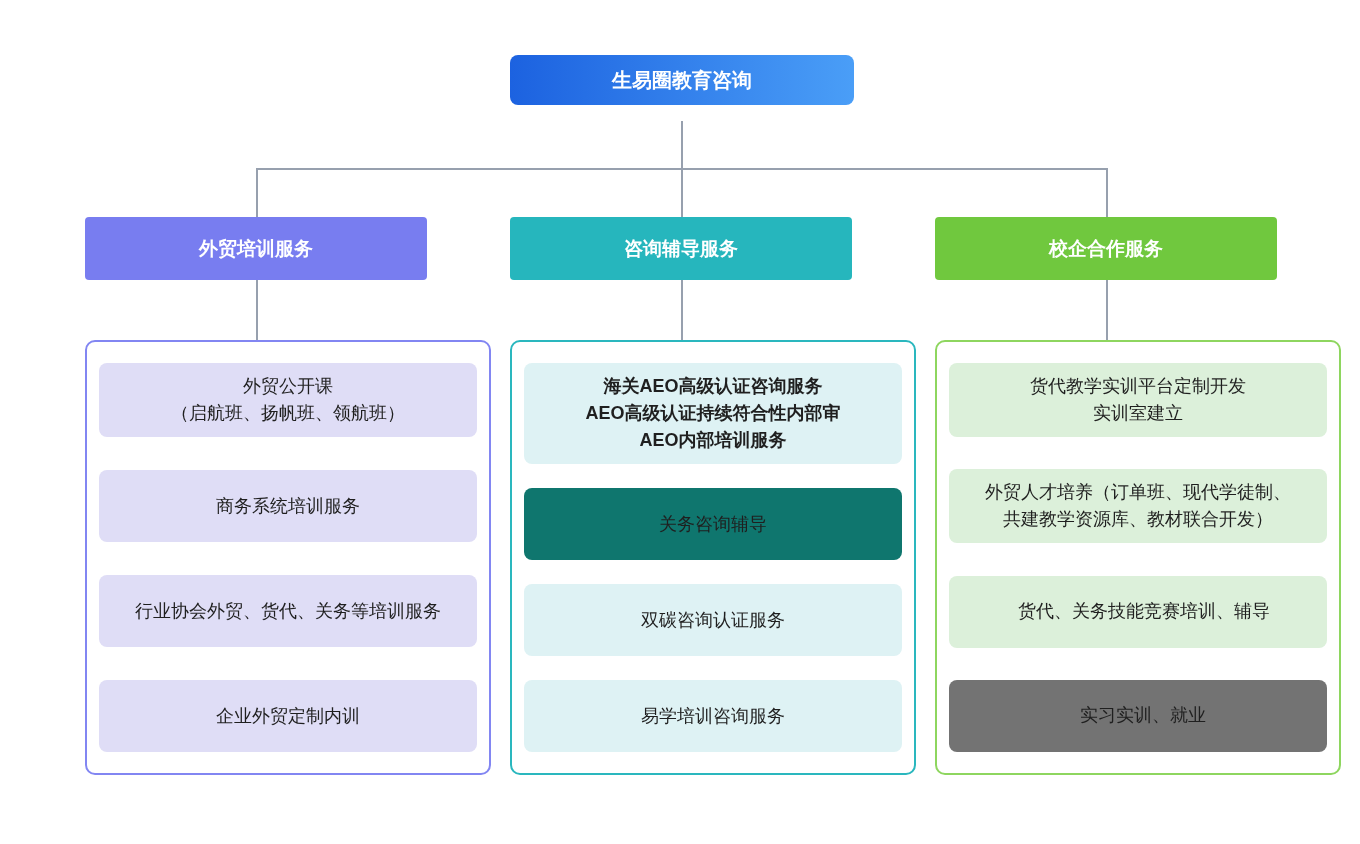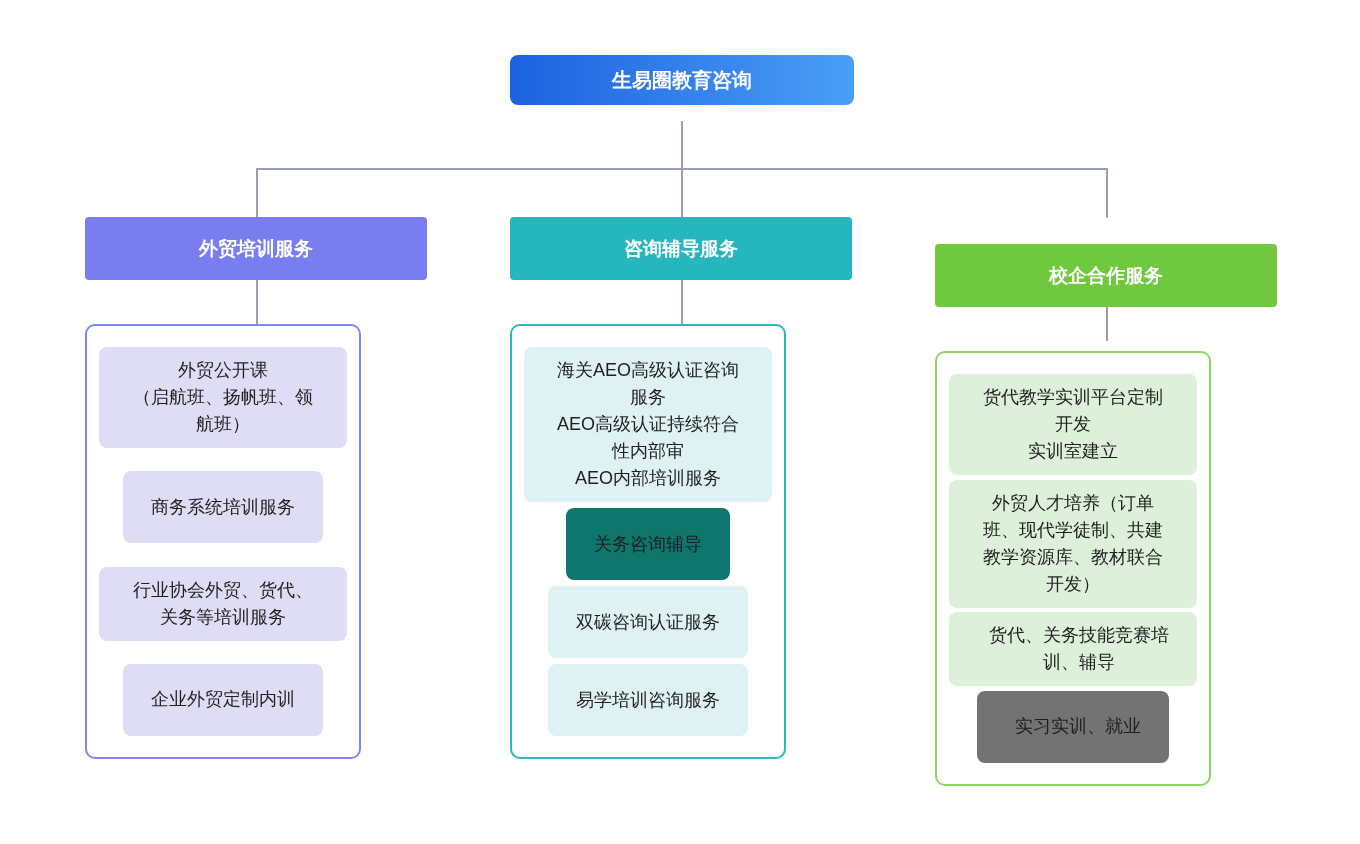--- a/index.html
+++ b/index.html
@@ -56,35 +56,34 @@
     display: flex;
     align-items: center;
     justify-content: center;
     color: #ffffff;
     font-size: 19px;
     font-weight: bold;
     box-sizing: border-box;
   }
   .branch-box {
     position: absolute;
-    top: 324px;
-    width: 276px; height: 435px;
+    top: 340px;
+    width: 406px; height: 435px;
     border-radius: 10px;
     border: 2px solid;
     background: #ffffff;
     box-sizing: border-box;
     display: flex;
     flex-direction: column;
     justify-content: space-between;
     padding: 21px 12px;
-    align-items: center;
   }
   .col1 { left: 85px; }
   .col2 { left: 510px; }
-  .col3 { left: 935px; margin-top: 27px; }
+  .col3 { left: 935px; }
 
   .service-item {
     border-radius: 8px;
     min-height: 72px;
     display: flex;
     align-items: center;
     justify-content: center;
     text-align: center;
     color: #1f1f1f;
     font-size: 18px;
@@ -117,21 +116,21 @@
 （启航班、扬帆班、领航班）</div>
         <div class="service-item" style="background: rgb(223, 221, 246);">商务系统培训服务</div>
         <div class="service-item" style="background: rgb(223, 221, 246);">行业协会外贸、货代、关务等培训服务</div>
         <div class="service-item" style="background: rgb(223, 221, 246);">企业外贸定制内训</div>
       </div>
     </div>
 
     <div>
       <div class="branch-header col2" style="background: rgb(38, 182, 189);">咨询辅导服务</div>
       <div class="branch-box col2" style="border-color: rgb(42, 183, 190);">
-        <div class="service-item" style="background: rgb(222, 242, 244);">海关AEO高级认证咨询服务
+        <div class="service-item" style="background: rgb(222, 242, 244); font-weight: bold;">海关AEO高级认证咨询服务
 AEO高级认证持续符合性内部审
 AEO内部培训服务</div>
         <div class="service-item" style="background: #0f766e;">关务咨询辅导</div>
         <div class="service-item" style="background: rgb(222, 242, 244);">双碳咨询认证服务</div>
         <div class="service-item" style="background: rgb(222, 242, 244);">易学培训咨询服务</div>
       </div>
     </div>
 
     <div>
       <div class="branch-header col3" style="background: rgb(112, 200, 62);">校企合作服务</div>

